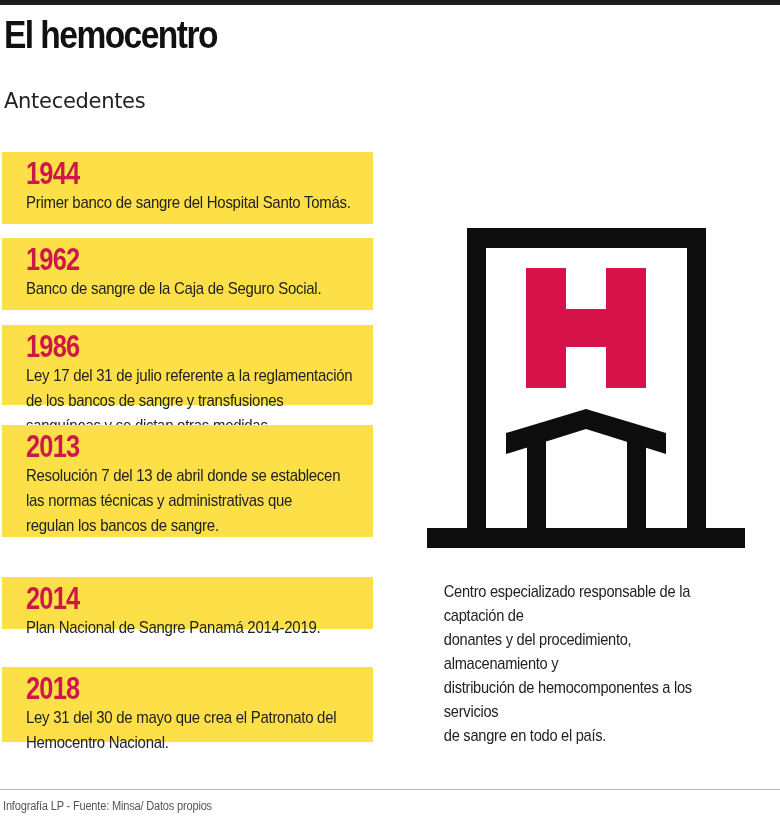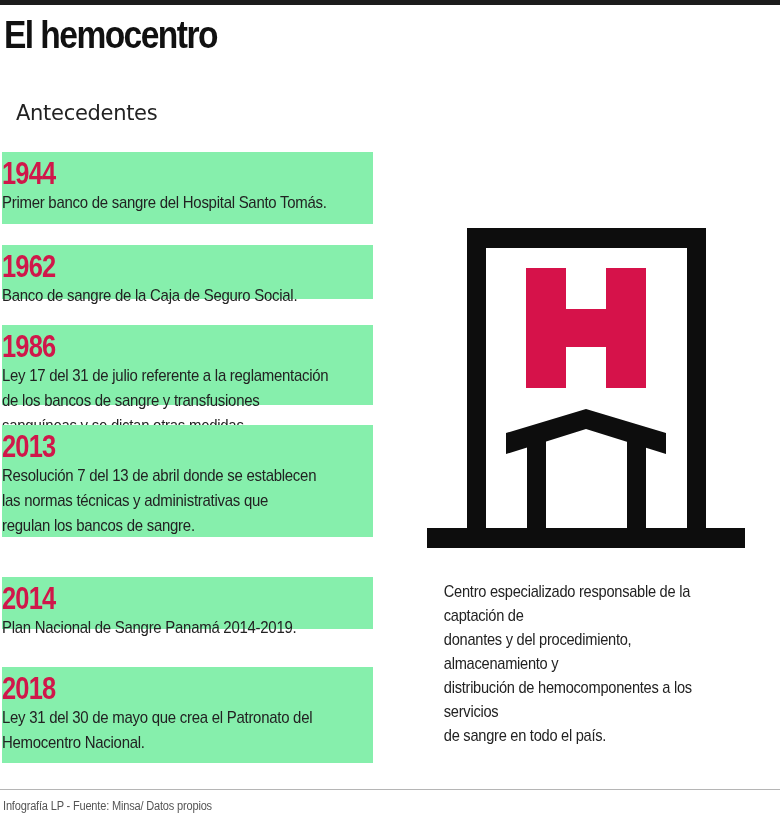--- a/index.html
+++ b/index.html
@@ -3,25 +3,25 @@
 <meta charset="utf-8">
 <style>
   html, body { margin: 0; padding: 0; background: #ffffff; }
   body { width: 780px; height: 818px; position: relative; overflow: hidden;
          font-family: "Liberation Sans", sans-serif; color: #1a1a1a; }
   .top-rule { position: absolute; left: 0; top: 0; width: 780px; height: 5px; background: #1c1c1c; }
   .title { position: absolute; left: 4px; top: 11px; margin: 0;
            font-family: "Liberation Sans", sans-serif; font-weight: bold;
            font-size: 39px; letter-spacing: -1.8px; line-height: 48px;
            transform: scaleX(0.86); transform-origin: left center; color: #111; }
-  .subtitle { position: absolute; left: 4px; top: 87px; margin: 12px;
+  .subtitle { position: absolute; left: 4px; top: 87px; margin: 0;
               font-family: "DejaVu Sans", sans-serif; font-weight: normal; font-size: 21px;
               line-height: 28px; color: #222; letter-spacing: -0.3px; }
-  .card { position: absolute; left: 2px; width: 371px; background: #86efac; box-sizing: border-box;
-          }
+  .card { position: absolute; left: 2px; width: 371px; background: #fde047; box-sizing: border-box;
+          padding-left: 24px; }
   .year { display: block; font-weight: bold; color: #d0174a; font-size: 31px; line-height: 32px;
           letter-spacing: -1px; transform: scaleX(0.82); transform-origin: left center; margin-top: 6px; }
   .desc { display: block; font-size: 17px; line-height: 25px; color: #222; letter-spacing: -0.3px;
           transform: scaleX(0.88); transform-origin: left top; width: 390px; white-space: pre-line; }
   .icon-wrap { position: absolute; left: 0; top: 0; width: 780px; height: 818px; pointer-events: none; }
   .caption { position: absolute; left: 420px; top: 580px; width: 340px; text-align: left;
              font-size: 17px; line-height: 24px; color: #222; letter-spacing: -0.3px; }
   .caption span { display: inline-block; transform: scaleX(0.86); white-space: pre-line; }
   .footer-rule { position: absolute; left: 0; top: 789px; width: 780px; height: 1px; background: #b5b5b5; }
   .footer { position: absolute; left: 3px; top: 799px; font-size: 12px; color: #555;
@@ -33,21 +33,21 @@
 <div class="top-rule"></div>
 
 <h1 class="title">El hemocentro</h1>
 <h2 class="subtitle">Antecedentes</h2>
 
 <div class="card" style="top:152px;height:72px;">
   <span class="year">1944</span>
   <span class="desc">Primer banco de sangre del Hospital Santo Tomás.</span>
 </div>
 
-<div class="card" style="top:245px;height:54px;">
+<div class="card" style="top:238px;height:72px;">
   <span class="year">1962</span>
   <span class="desc">Banco de sangre de la Caja de Seguro Social.</span>
 </div>
 
 <div class="card" style="top:325px;height:80px;">
   <span class="year">1986</span>
   <span class="desc">Ley 17 del 31 de julio referente a la reglamentación
 de los bancos de sangre y transfusiones
 sanguíneas y se dictan otras medidas.</span>
 </div>
@@ -57,21 +57,21 @@
   <span class="desc">Resolución 7 del 13 de abril donde se establecen
 las normas técnicas y administrativas que
 regulan los bancos de sangre.</span>
 </div>
 
 <div class="card" style="top:577px;height:52px;">
   <span class="year">2014</span>
   <span class="desc">Plan Nacional de Sangre Panamá 2014-2019.</span>
 </div>
 
-<div class="card" style="top:667px;height:96px;">
+<div class="card" style="top:667px;height:75px;">
   <span class="year">2018</span>
   <span class="desc">Ley 31 del 30 de mayo que crea el Patronato del
 Hemocentro Nacional.</span>
 </div>
 
 <svg class="icon-wrap" viewBox="0 0 780 818" width="780" height="818">
 
   <path d="M467 228 H706 V530 H687 V248 H486 V530 H467 Z" fill="#0d0d0d"></path>
 
   <rect x="427" y="528" width="318" height="20" fill="#0d0d0d"></rect>

